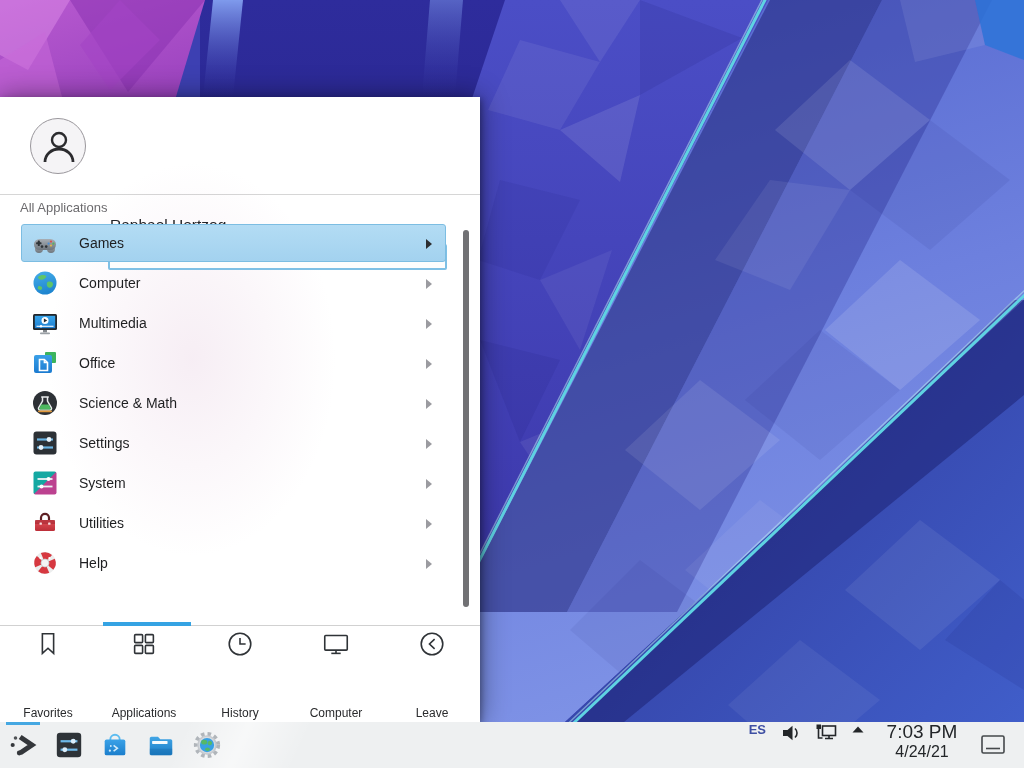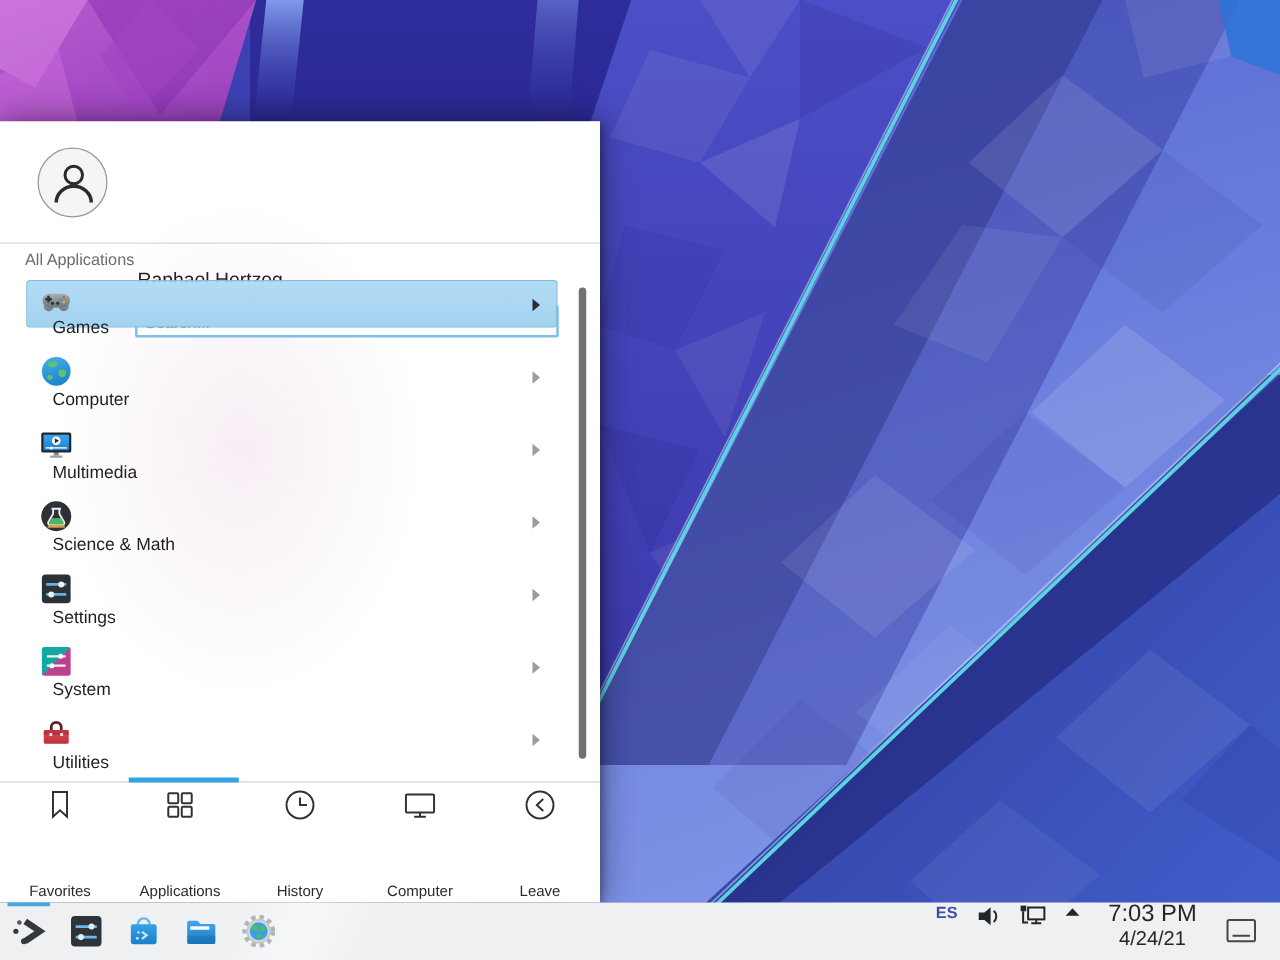--- a/index.html
+++ b/index.html
@@ -21,22 +21,22 @@
   .user-name{position:absolute;left:110px;top:119px;font-size:15.5px;color:#232326;}
   .search{position:absolute;left:108px;top:147px;width:339px;height:26px;box-sizing:border-box;
     border:2px solid #7fc0e5;border-radius:2px;background:#fdfdfd;outline:none;
     font-family:inherit;font-size:13px;color:#232326;padding:0 6px;}
   .search::placeholder{color:#8f8f92;}
   .hdr-sep{position:absolute;left:0;top:97px;width:480px;height:1px;background:rgba(0,0,0,.16);}
   .section-label{position:absolute;left:20px;top:103px;font-size:13px;color:#6c6b6e;}
 
   .cat-list{position:absolute;left:0;top:122px;width:480px;height:406px;overflow:hidden;
     padding:5px 0 0 21px;box-sizing:border-box;}
-  .cat-row{position:relative;width:425px;height:38px;margin-bottom:20px;display:flex;
-    border:1px solid transparent;border-radius:3px;box-sizing:border-box;flex-direction:column;}
+  .cat-row{position:relative;width:425px;height:38px;margin-bottom:2px;display:flex;
+    align-items:center;border:1px solid transparent;border-radius:3px;box-sizing:border-box;}
   .cat-row.selected{background:linear-gradient(180deg,#b3dcf4,#a3d2ef);border-color:#7cbde2;}
   .cat-icon{width:28px;height:28px;margin-left:9px;flex:0 0 28px;}
   .cat-label{margin-left:20px;font-size:14px;color:#1e1f21;}
   .cat-arrow{position:absolute;right:13px;top:14px;width:0;height:0;
     border-left:6px solid #9b9ba0;border-top:5px solid transparent;border-bottom:5px solid transparent;}
   .cat-row.selected .cat-arrow{border-left-color:#2c2d30;}
 
   .vscrollbar{position:absolute;left:463px;top:133px;width:6px;height:377px;border-radius:3px;
     background:#717174;}
   .list-sep{position:absolute;left:0;top:528px;width:480px;height:1px;background:rgba(0,0,0,.18);}
@@ -218,20 +218,36 @@
           <rect x="3.8" y="6.8" width="20.4" height="12.4" fill="url(#gScr)"></rect>
           <circle cx="14" cy="11.6" r="3.5" fill="#ffffff"></circle>
           <polygon points="12.9,9.6 16.2,11.6 12.9,13.6" fill="#22262a"></polygon>
           <line x1="5.5" y1="17.3" x2="22.5" y2="17.3" stroke="#ffffff" stroke-width="1.2" opacity="0.9"></line>
           <circle cx="10" cy="17.3" r="1.2" fill="#ffffff"></circle>
         </svg>
         <span class="cat-label">Multimedia</span>
         <span class="cat-arrow"></span>
       </div>
 
+      <div class="cat-row">
+        <svg class="cat-icon" viewBox="0 0 28 28">
+          <defs>
+              <linearGradient id="gOff" x1="0" y1="0" x2="0" y2="1">
+            <stop offset="0" stop-color="#3aa0e8"></stop>
+                <stop offset="1" stop-color="#1b7bd0"></stop>
+              </linearGradient>
+            </defs>
+          <rect x="14" y="3" width="11" height="11" rx="1" fill="#3cb45e"></rect>
+          <rect x="3" y="6" width="18" height="18" rx="2" fill="url(#gOff)"></rect>
+          <path d="M8.5,10.5 h4.8 l3.2,3.2 v7.8 h-8 z" fill="none" stroke="#ffffff" stroke-width="1.6"></path>
+          <path d="M13.3,10.5 v3.2 h3.2" fill="none" stroke="#ffffff" stroke-width="1.3"></path>
+        </svg>
+        <span class="cat-label">Office</span>
+        <span class="cat-arrow"></span>
+      </div>
 
       <div class="cat-row">
         <svg class="cat-icon" viewBox="0 0 28 28">
           <circle cx="14" cy="14" r="12" fill="#2d3136"></circle>
           <path d="M11.5,8 v4 L7.6,18.8 a1.5,1.5 0 0 0 1.4,2.1 h10 a1.5,1.5 0 0 0 1.4,-2.1 L16.5,12 V8" fill="none" stroke="#e9ebed" stroke-width="1.5"></path>
           <path d="M10.1,15.5 l-1.7,3.8 c-0.3,0.7 0.2,1.3 0.9,1.3 h9.4 c0.7,0 1.2,-0.6 0.9,-1.3 l-1.7,-3.8 z" fill="#4db860"></path>
           <line x1="10.2" y1="8" x2="17.8" y2="8" stroke="#e9ebed" stroke-width="1.5"></line>
           <rect x="7" y="21.4" width="14" height="1.8" rx="0.9" fill="#e0993c"></rect>
         </svg>
         <span class="cat-label">Science &amp; Math</span>

